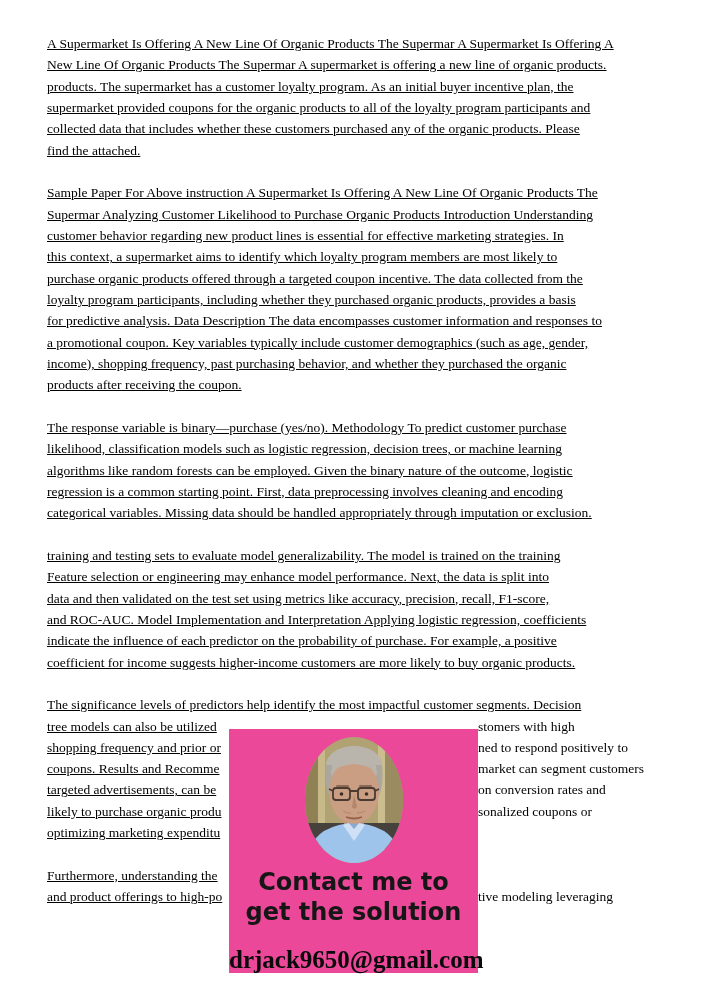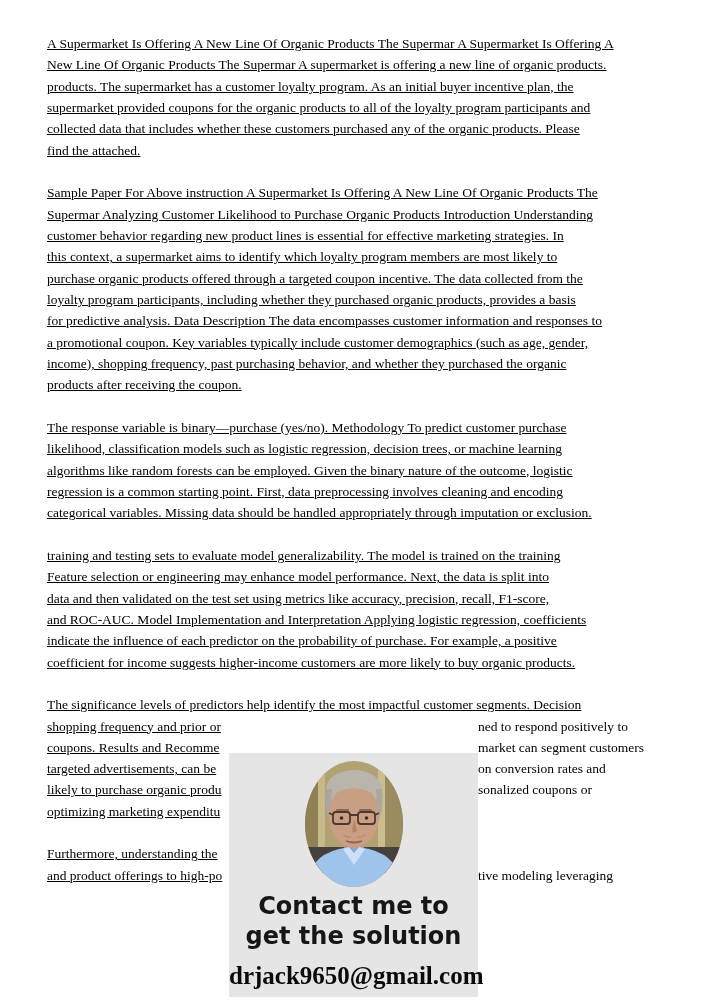--- a/index.html
+++ b/index.html
@@ -58,21 +58,21 @@
     text-align: center;
     font-family: "DejaVu Sans", sans-serif;
     font-weight: 700;
     font-size: 24px;
     line-height: 30px;
     color: #161616;
     letter-spacing: 0px;
   }
   .card-email {
     position: absolute;
-    top: 208px;
+    top: 216px;
     left: 0;
     width: 100%;
     text-align: left;
     font-family: "Liberation Serif", serif;
     font-weight: 700;
     font-size: 25px;
     line-height: 30px;
     color: #0a0a0a;
   }
 </style>
@@ -110,33 +110,34 @@
     <div class="para">
       <div class="line">training and testing sets to evaluate model generalizability. The model is trained on the training</div>
       <div class="line">Feature selection or engineering may enhance model performance. Next, the data is split into</div>
       <div class="line">data and then validated on the test set using metrics like accuracy, precision, recall, F1-score,</div>
       <div class="line">and ROC-AUC. Model Implementation and Interpretation Applying logistic regression, coefficients</div>
       <div class="line">indicate the influence of each predictor on the probability of purchase. For example, a positive</div>
       <div class="line">coefficient for income suggests higher-income customers are more likely to buy organic products.</div>
     </div>
     <div class="para">
       <div class="line">The significance levels of predictors help identify the most impactful customer segments. Decision</div>
+      <div class="line"><span class="frag-left">tree models can also be utilized</span><span class="frag-right">stomers with high</span></div>
       <div class="line"><span class="frag-left">shopping frequency and prior or</span><span class="frag-right">ned to respond positively to</span></div>
       <div class="line"><span class="frag-left">coupons. Results and Recomme</span><span class="frag-right">market can segment customers</span></div>
       <div class="line"><span class="frag-left">targeted advertisements, can be</span><span class="frag-right">on conversion rates and</span></div>
       <div class="line"><span class="frag-left">likely to purchase organic produ</span><span class="frag-right">sonalized coupons or</span></div>
       <div class="line"><span class="frag-left">optimizing marketing expenditu</span><span class="frag-right"></span></div>
     </div>
     <div class="para">
       <div class="line"><span class="frag-left">Furthermore, understanding the</span></div>
       <div class="line"><span class="frag-left">and product offerings to high-po</span><span class="frag-right">tive modeling leveraging</span></div>
     </div>
   </div>
 
-<div class="promo-card" style="background: #e5e5e5; margin-top: 24px;">
+<div class="promo-card" style="background: #ec4899;">
   <div class="portrait">
     <svg viewBox="0 0 98 126" xmlns="http://www.w3.org/2000/svg">
 
       <rect x="0" y="0" width="98" height="126" fill="#b0a272"></rect>
       <rect x="0" y="0" width="13" height="126" fill="#8f8154"></rect>
       <rect x="13" y="0" width="7" height="126" fill="#c7b98a"></rect>
       <rect x="80" y="0" width="18" height="126" fill="#9a8c60"></rect>
       <rect x="73" y="0" width="7" height="126" fill="#cbbd8e"></rect>
 
       <rect x="0" y="86" width="98" height="26" fill="#46413c"></rect>

